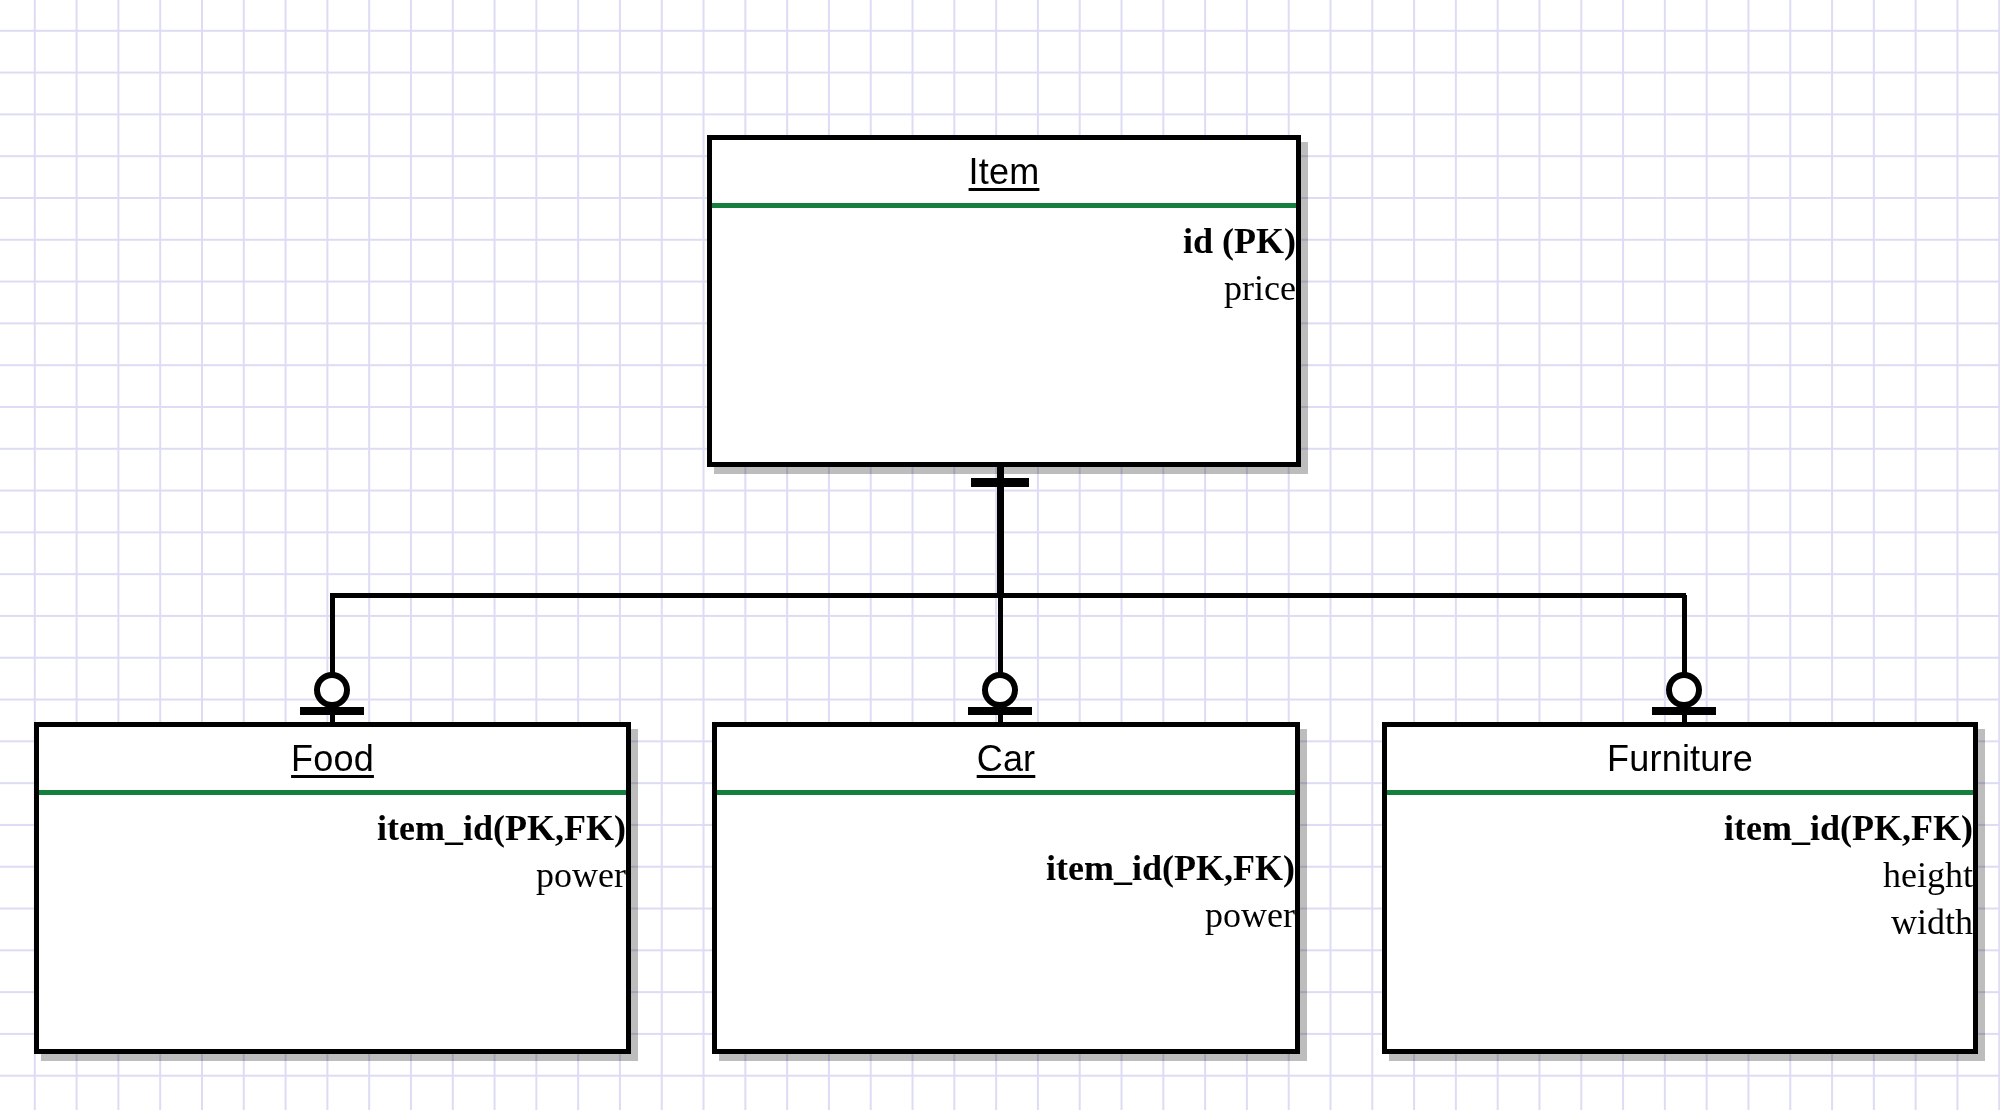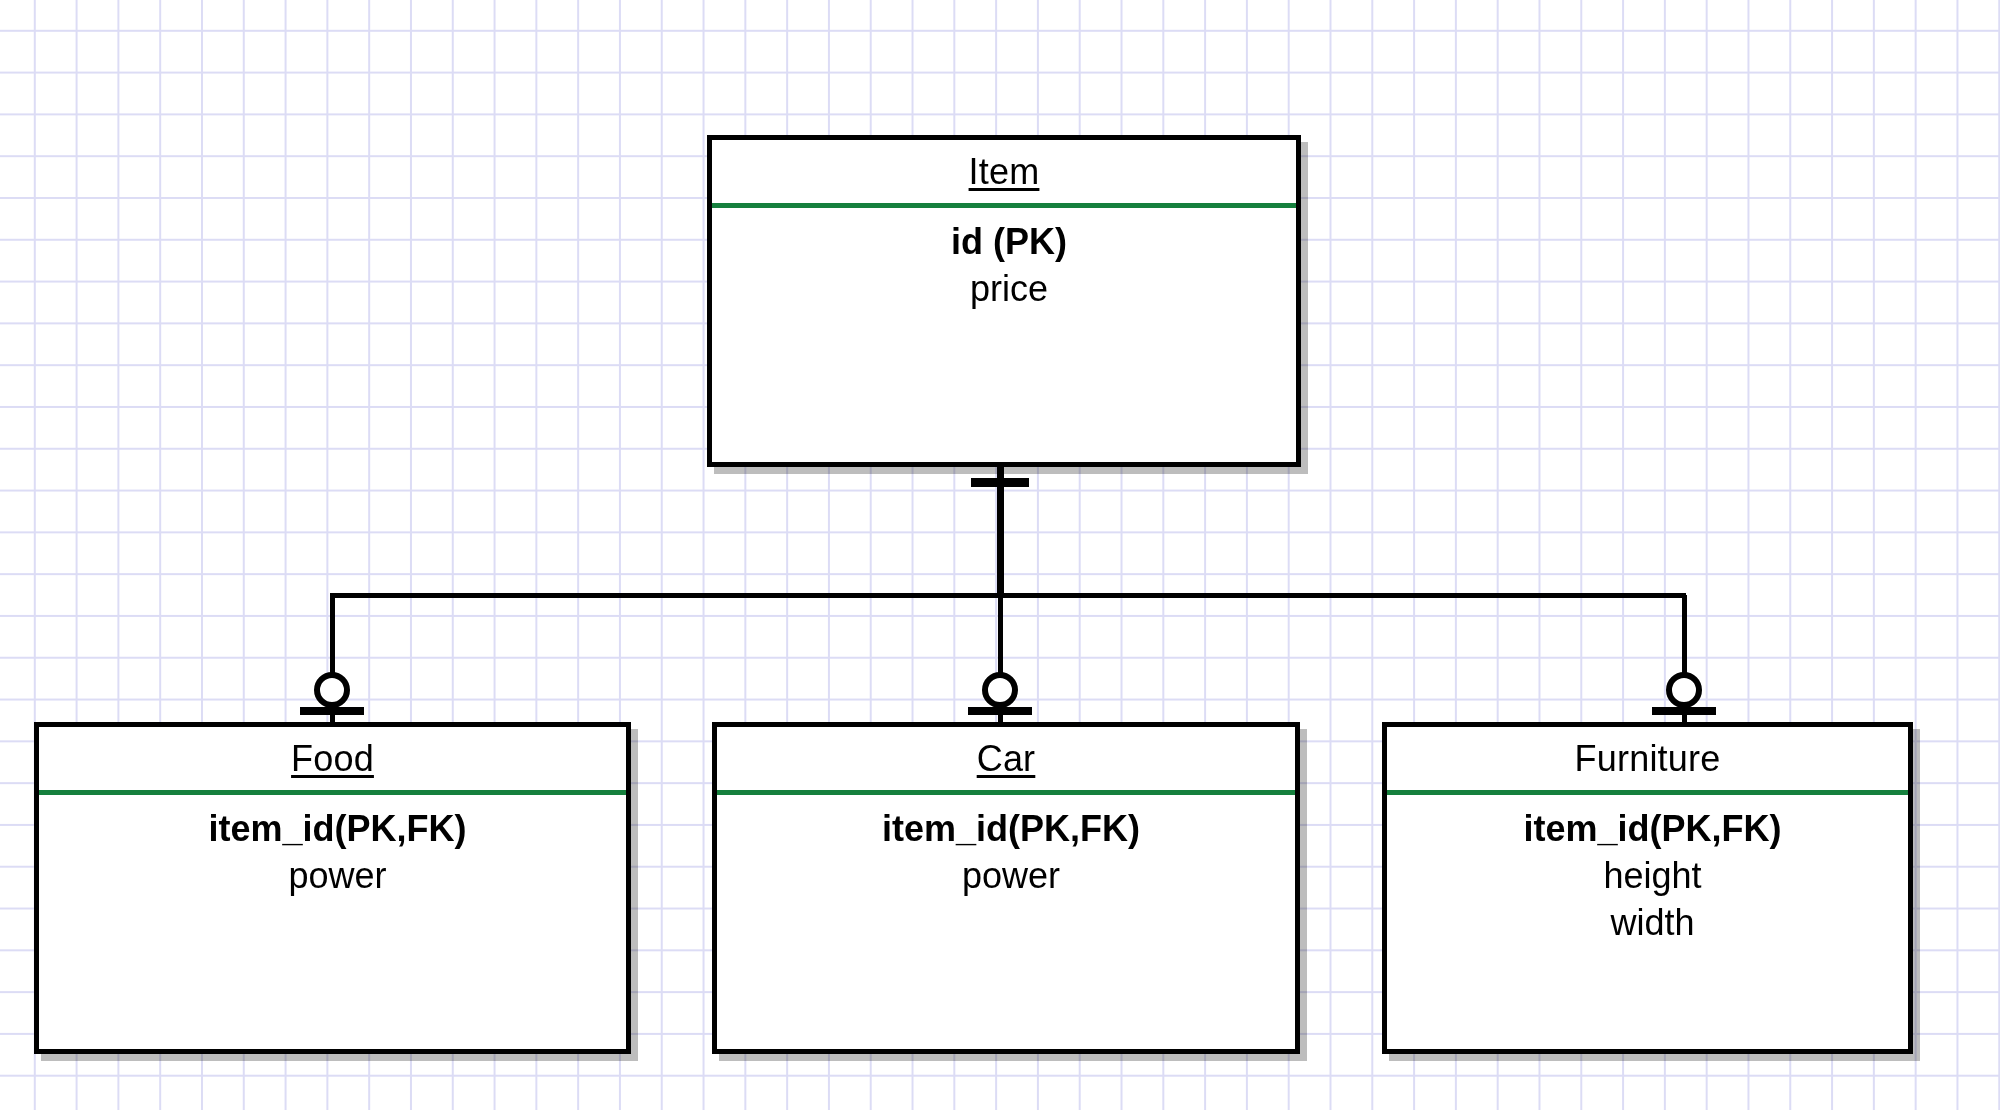--- a/index.html
+++ b/index.html
@@ -67,21 +67,22 @@
     text-underline-offset: 4px;
     text-decoration-thickness: 3px;
   }
 
   .entity-body {
     box-sizing: border-box;
     flex: 1 1 auto;
     padding: 10px 0 0 10px;
     display: flex;
     flex-direction: column;
-    align-items: center;
+    align-items: flex-end;
+    font-family: Liberation Serif, serif;
   }
 
   .attr {
     font-size: 36px;
     line-height: 1.31;
     color: #000000;
     white-space: nowrap;
   }
   .attr.key {
     font-weight: bold;
@@ -130,29 +131,29 @@
   </div>
 
   <div class="entity" style="left:34px; top:722px; width:597px; height:332px;">
     <div class="entity-title underlined">Food</div>
     <div class="entity-body">
       <div class="attr key">item_id(PK,FK)</div>
       <div class="attr">power</div>
     </div>
   </div>
 
-  <div class="entity" style="left:712px; top:722px; width:588px; height:332px;">
+  <div class="entity" style="left:712px; top:722px; width:588px; height:332px;gap:40px;">
     <div class="entity-title underlined">Car</div>
     <div class="entity-body">
       <div class="attr key">item_id(PK,FK)</div>
       <div class="attr">power</div>
     </div>
   </div>
 
-  <div class="entity" style="left:1382px; top:722px; width:531px; height:332px;">
+  <div class="entity" style="left:1382px; top:722px; width:596px; height:332px;">
     <div class="entity-title">Furniture</div>
     <div class="entity-body">
       <div class="attr key">item_id(PK,FK)</div>
       <div class="attr">height</div>
       <div class="attr">width</div>
     </div>
   </div>
 
 </div>
 

